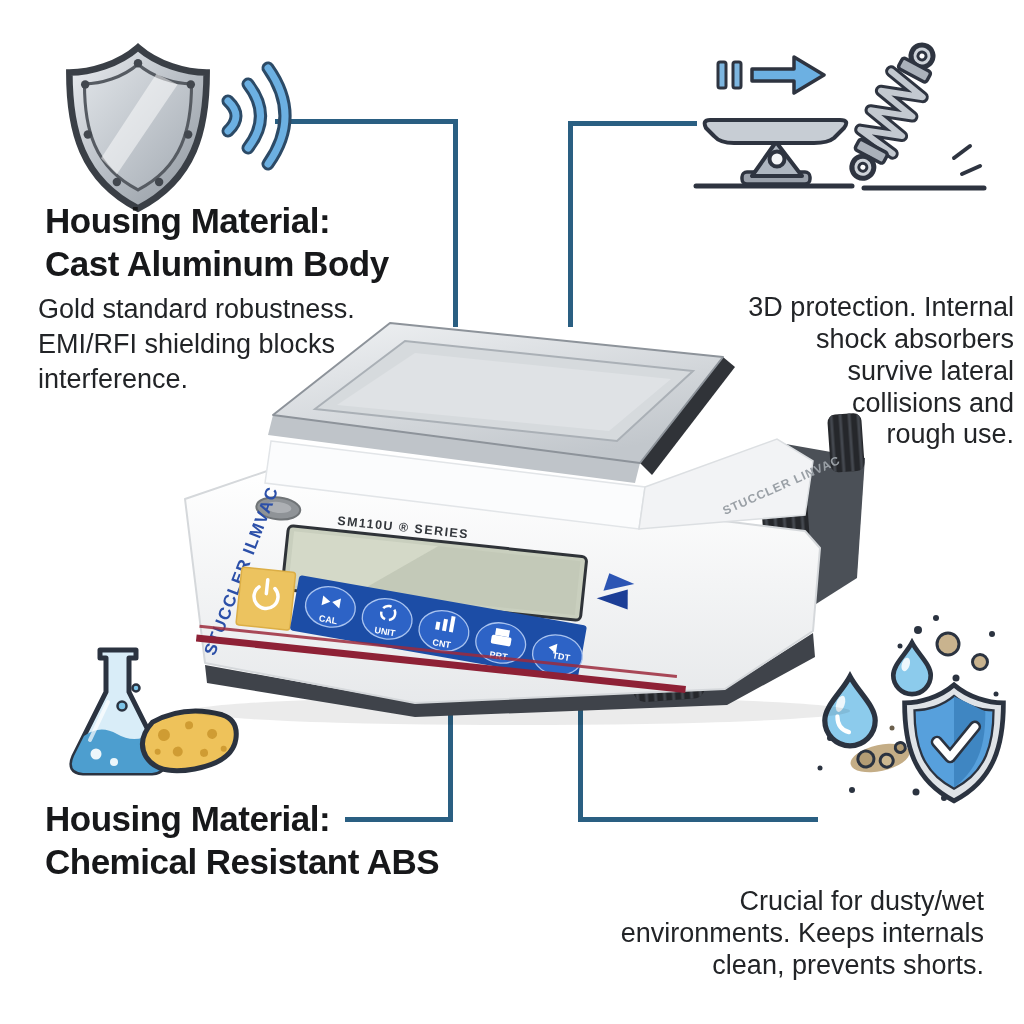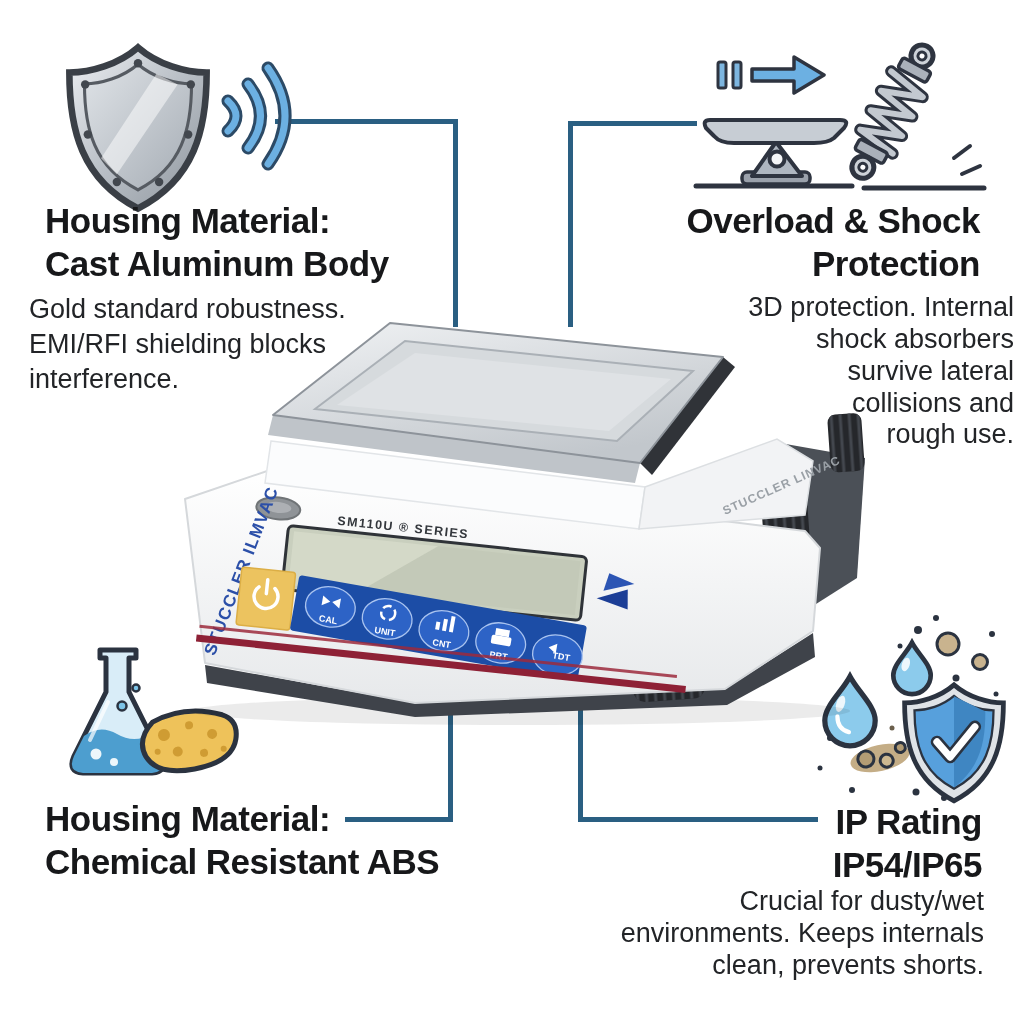--- a/index.html
+++ b/index.html
@@ -153,37 +153,33 @@
       <path d="M0 -58 C15 -45 36 -39 52 -39 C52 4 43 42 0 64 C-43 42 -52 4 -52 -39 C-36 -39 -15 -45 0 -58 Z" fill="#dfe3e7" stroke="#2b3340" stroke-width="5"></path>
       <path transform="scale(0.8)" d="M0 -58 C15 -45 36 -39 52 -39 C52 4 43 42 0 64 C-43 42 -52 4 -52 -39 C-36 -39 -15 -45 0 -58 Z" fill="#57a0dc" stroke="#2b3340" stroke-width="3"></path>
       <path d="M0 -46 L33 -30 C33 2 28 28 0 50 Z" fill="#3f86c2"></path>
       <path d="M-18 2 L-4 18 L22 -14" fill="none" stroke="#2b3340" stroke-width="13" stroke-linecap="round" stroke-linejoin="round"></path>
       <path d="M-18 2 L-4 18 L22 -14" fill="none" stroke="#ffffff" stroke-width="7.5" stroke-linecap="round" stroke-linejoin="round"></path>
     </g>
   </svg>
 
   <div class="heading" style="left:45px;top:200px;width:360px">Housing Material:
 Cast Aluminum Body</div>
-  <div class="body-text" style="left:29px;top:292px;width:340px">Gold standard robustness.
+  <div class="body-text" style="left:38px;top:292px;width:340px">Gold standard robustness.
 EMI/RFI shielding blocks
 interference.</div>
 
-  <div class="heading ralign" style="left:650px;top:200px;width:330px">Overload &amp; Shock
-Protection</div>
   <div class="body-text ralign" style="left:732px;top:292px;width:282px">3D protection. Internal
 shock absorbers
 survive lateral
 collisions and
 rough use.</div>
 
   <div class="heading" style="left:45px;top:798px;width:400px">Housing Material:
 Chemical Resistant ABS</div>
 
-  <div class="heading ralign" style="left:682px;top:801px;width:300px">IP Rating
-IP54/IP65</div>
   <div class="body-text ralign" style="left:612px;top:886px;width:372px">Crucial for dusty/wet
 environments. Keeps internals
 clean, prevents shorts.</div>
 
   <svg style="left:165px;top:293px;width:705px;height:432px" viewBox="0 0 705 432">
     <defs>
       <linearGradient id="panTop" x1="0" y1="0" x2="0.6" y2="1">
         <stop offset="0" stop-color="#f0f2f4"></stop>
           <stop offset="1" stop-color="#c2c7cc"></stop>
       </linearGradient>

